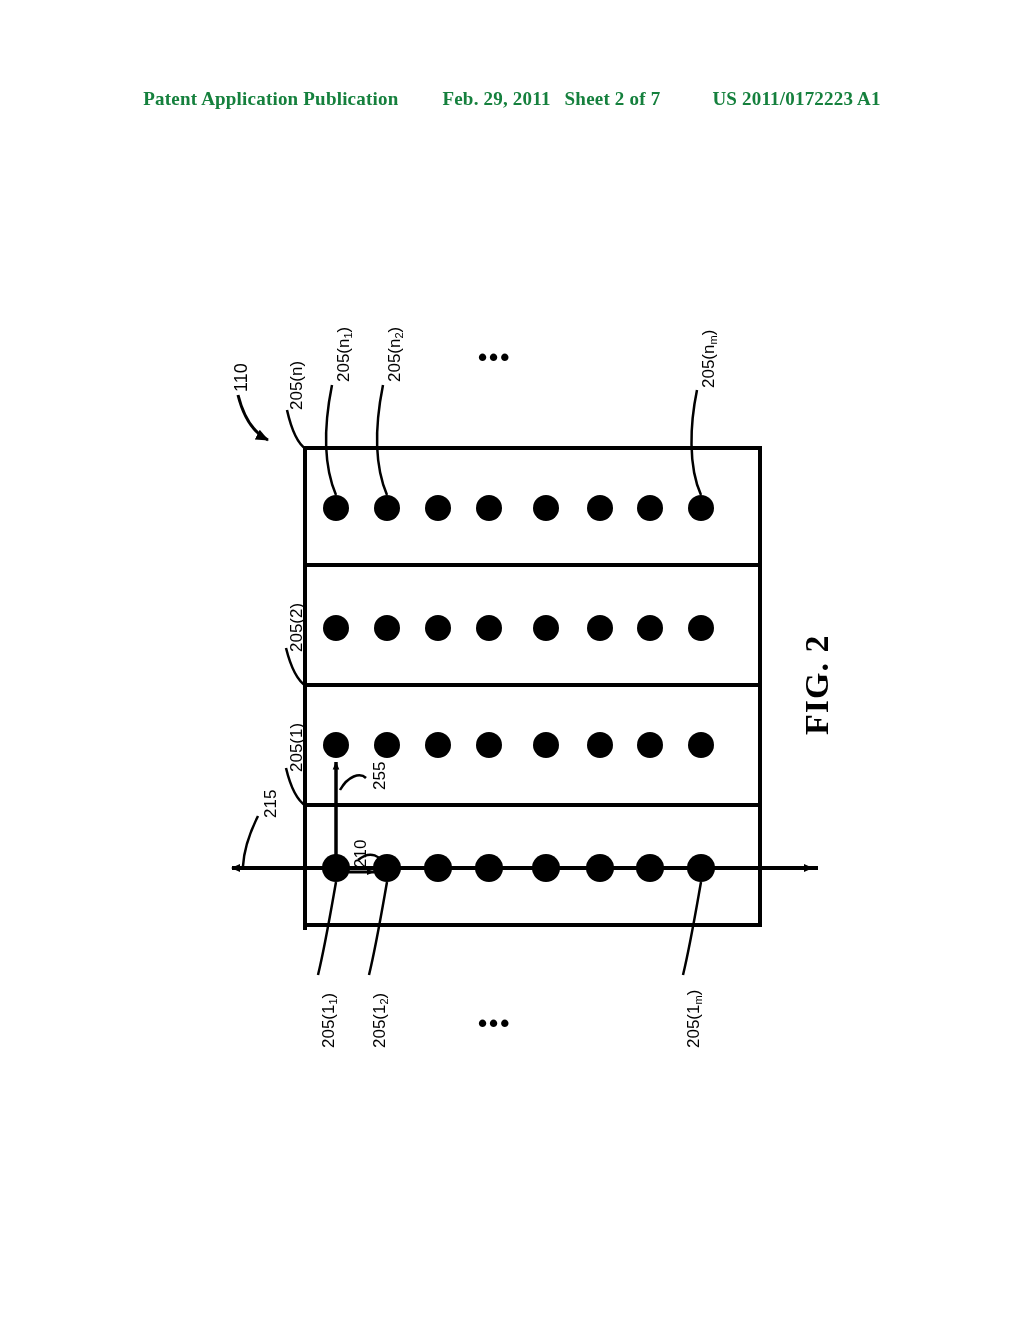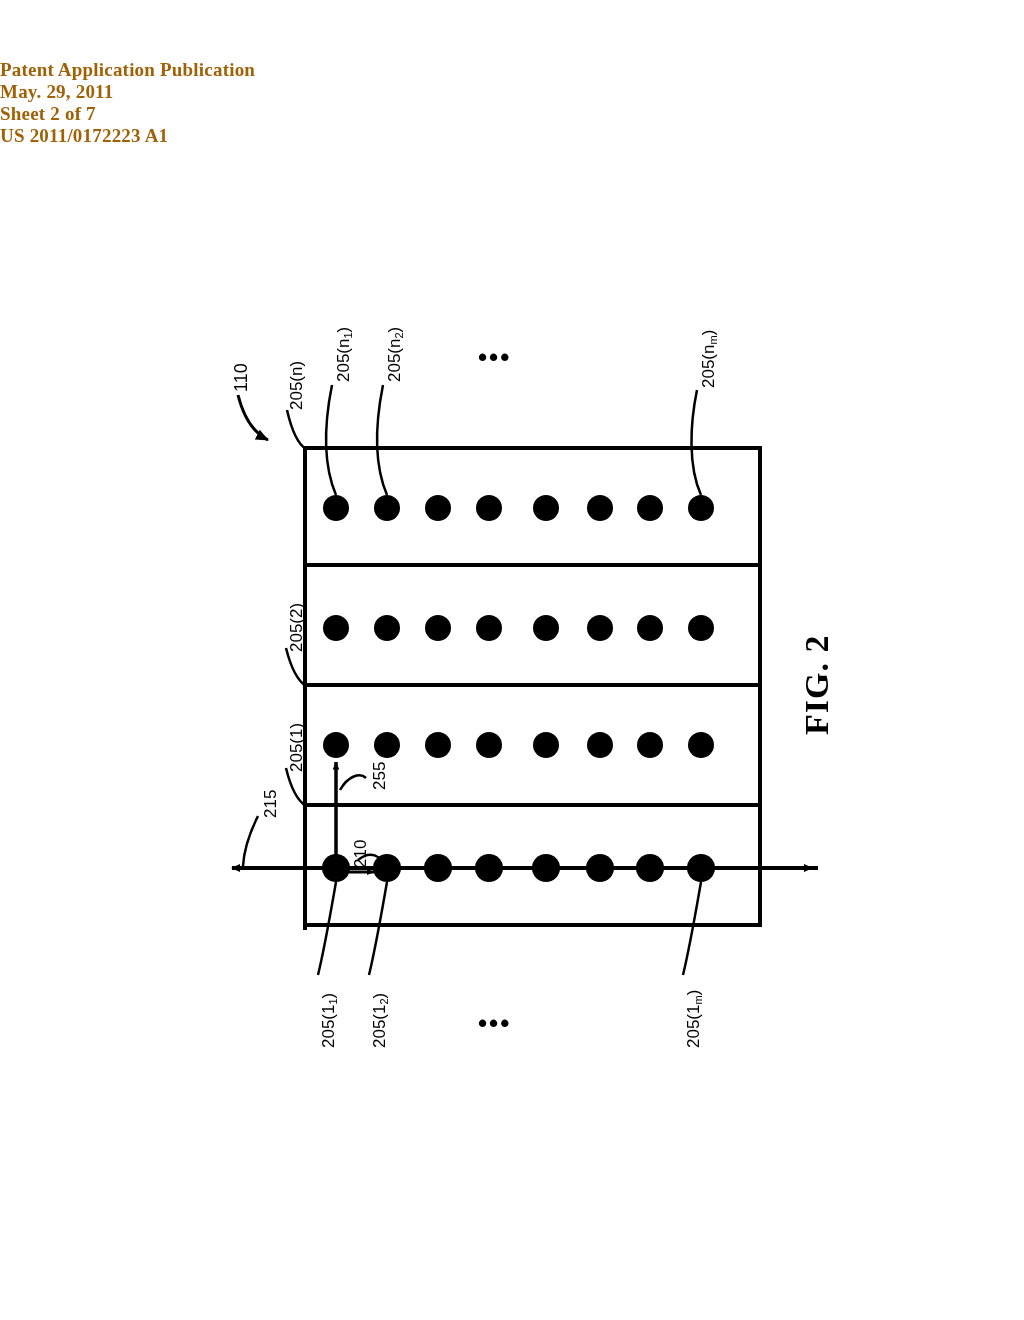--- a/index.html
+++ b/index.html
@@ -16,27 +16,27 @@
   }
 
   
   #page-header {
     position: absolute;
     top: 88px;
     left: 0;
     width: 1024px;
     height: 30px;
     display: flex;
-    flex-direction: column;
+    flex-direction: row;
     align-items: baseline;
     justify-content: center;
     font-family: "Liberation Serif", serif;
     font-weight: bold;
     font-size: 19px;
-    color: #a16207;
+    color: #15803d;
     letter-spacing: 0.2px;
     white-space: nowrap;
   }
   #page-header .hdr-pub      { margin-right: 44px; }
   #page-header .hdr-date     { margin-right: 14px; }
   #page-header .hdr-sheet    { margin-right: 52px; }
   #page-header .hdr-docnum   { margin-right: 0; }
 
   
   #figure-canvas {
@@ -90,21 +90,21 @@
     color: #000000;
     line-height: 1;
     white-space: nowrap;
   }
 </style>
 </head>
 <body>
 
 <div id="page-header">
   <span class="hdr-pub">Patent Application Publication</span>
-  <span class="hdr-date">May. 29, 2011</span>
+  <span class="hdr-date">Feb. 29, 2011</span>
   <span class="hdr-sheet">Sheet 2 of 7</span>
   <span class="hdr-docnum">US 2011/0172223 A1</span>
 </div>
 
 <div id="figure-canvas">
 
   <svg id="figure-svg" width="1024" height="1320" viewBox="0 0 1024 1320">
 
     <rect x="305" y="448" width="455" height="477" fill="none" stroke="#000000" stroke-width="4"></rect>
 

